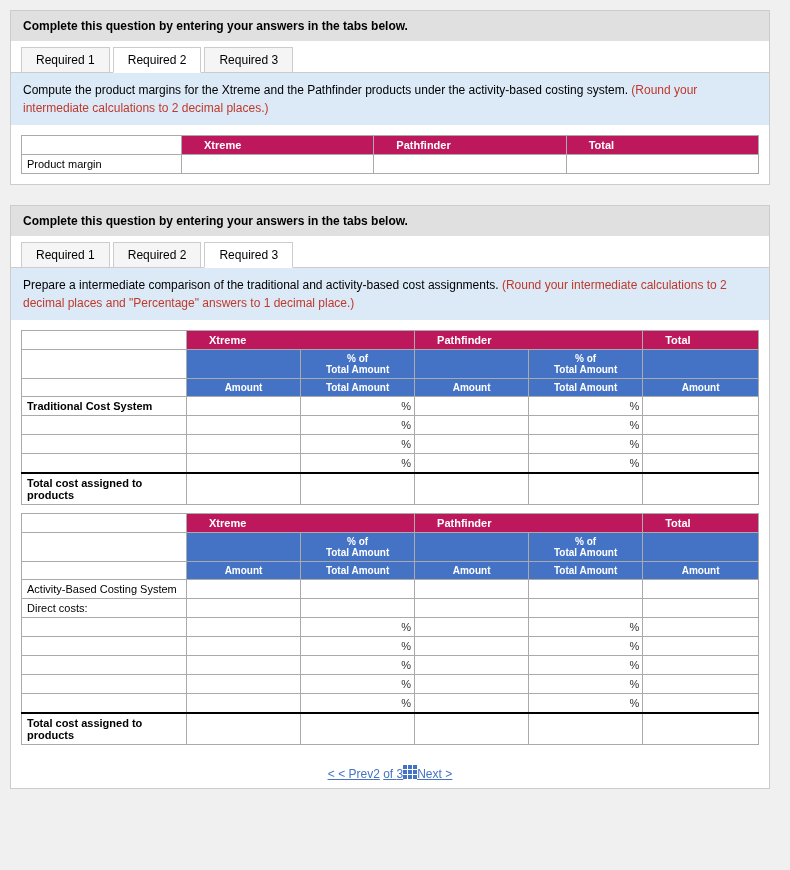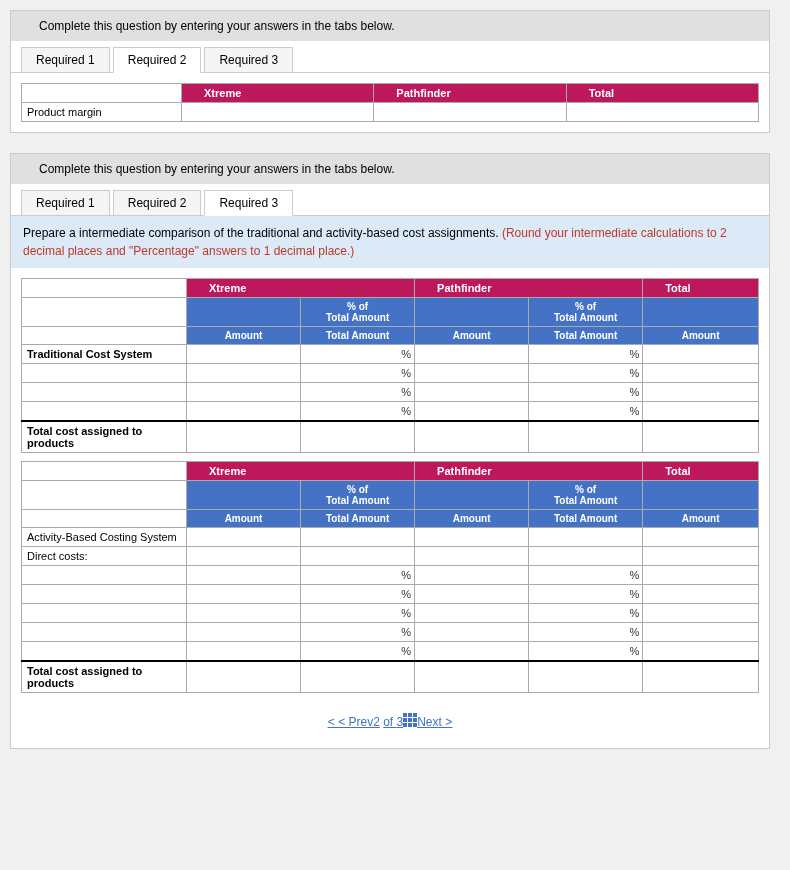--- a/index.html
+++ b/index.html
@@ -7,22 +7,22 @@
 
     .card {
       background: #fff;
       border: 1px solid #ccc;
       margin-bottom: 20px;
       width: 760px;
     }
 
     .card-header {
       background: #e0e0e0;
-      padding: 8px 28px;
-      font-weight: normal;
+      padding: 8px 12px;
+      font-weight: bold;
       font-size: 12px;
     }
 
     .tabs-row {
       display: flex;
       border-bottom: 1px solid #ccc;
       padding: 0 10px;
       padding-top: 6px;
       background: #fff;
     }
@@ -143,21 +143,21 @@
 
     .section-spacer {
       height: 8px;
     }
 
     .footer-nav {
       display: flex;
       justify-content: center;
       align-items: center;
       gap: 0;
-      padding: 10px 0 18px 0;
+      padding: 10px 0 6px 0;
     }
 
     .footer-nav a, .footer-nav span {
       font-size: 12px;
       color: #4472c4;
       text-decoration: underline;
       cursor: pointer;
     }
 
     .footer-nav .page-info {
@@ -179,20 +179,24 @@
       <span>Required 1</span>
     </div>
     <div class="tab active">
       <span>Required 2</span>
     </div>
     <div class="tab">
       <span>Required 3</span>
     </div>
   </div>
 
+  <div class="instruction-box">
+    <span>Compute the product margins for the Xtreme and the Pathfinder products under the activity-based costing system.</span>
+    <span class="highlight">(Round your intermediate calculations to 2 decimal places.)</span>
+  </div>
 
   <div class="table-section">
     <table>
       <thead>
         <tr>
           <th style="width:160px; background:#fff; border:1px solid #aaa;"></th>
           <th class="col-header">Xtreme</th>
           <th class="col-header">Pathfinder</th>
           <th class="col-header">Total</th>
         </tr>

